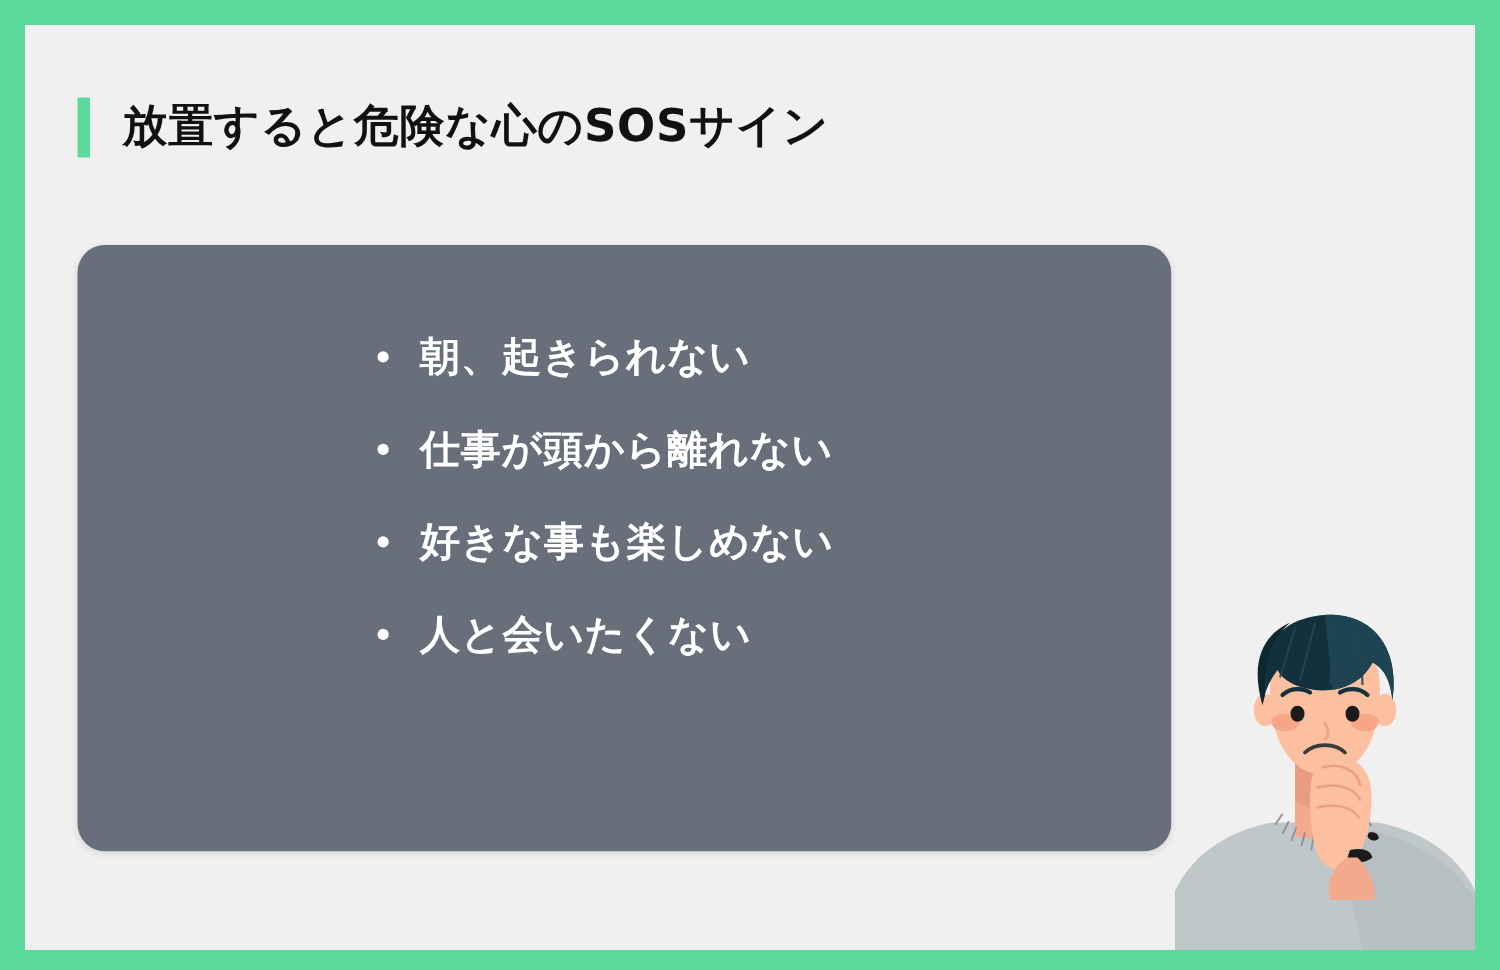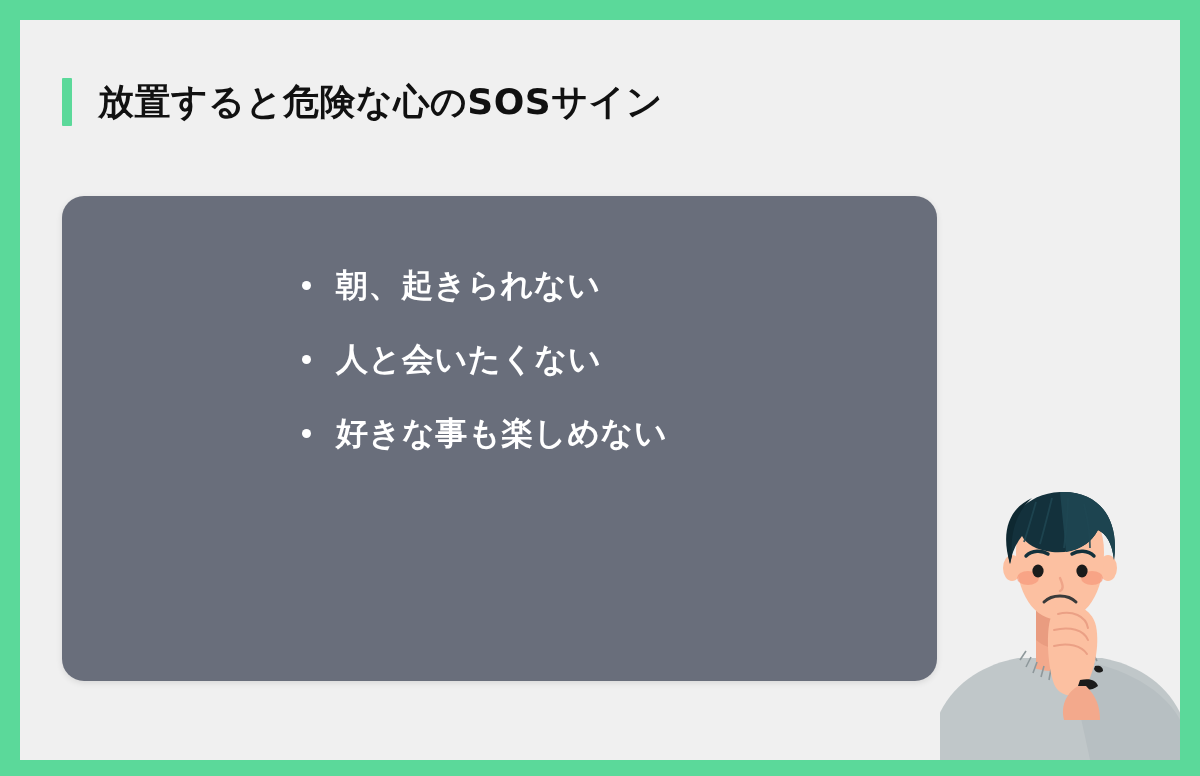--- a/index.html
+++ b/index.html
@@ -121,29 +121,33 @@
 
     <div class="card">
       <ul class="bullet-list">
 
         <li class="bullet-item">
           <span class="bullet-dot"></span>
           <span class="bullet-label">朝、起きられない</span>
         </li>
 
 
+        <li class="bullet-item">
+          <span class="bullet-dot"></span>
+          <span class="bullet-label">仕事が頭から離れない</span>
+        </li>
+
+        <li class="bullet-item">
+          <span class="bullet-dot"></span>
+          <span class="bullet-label">好きな事も楽しめない</span>
+        </li>
 
         <li class="bullet-item">
           <span class="bullet-dot"></span>
           <span class="bullet-label">人と会いたくない</span>
-        </li>
-
-        <li class="bullet-item">
-          <span class="bullet-dot"></span>
-          <span class="bullet-label">好きな事も楽しめない</span>
         </li>
 
       </ul>
     </div>
 
     <div class="illustration">
       <svg width="240" height="270" viewBox="0 0 240 270" xmlns="http://www.w3.org/2000/svg">
         <defs>
           <clipPath id="frameClip">
             <rect x="0" y="0" width="240" height="270"></rect>

